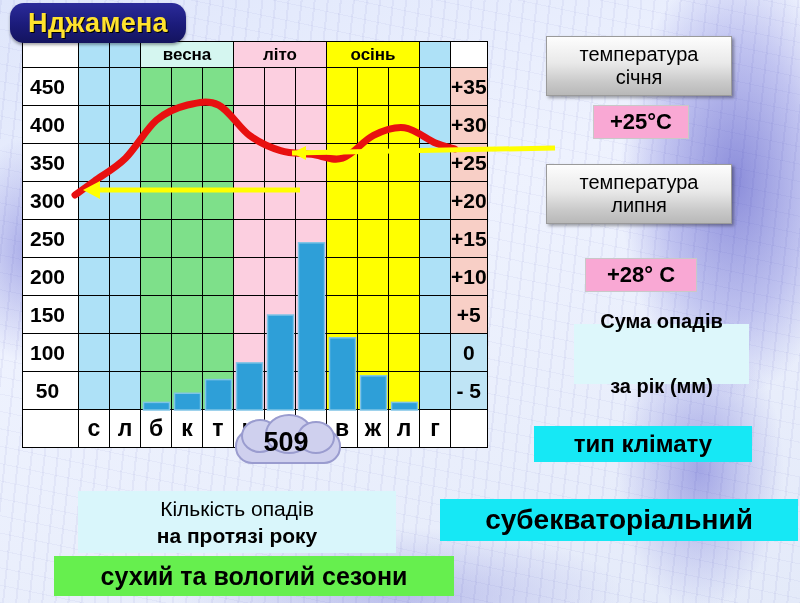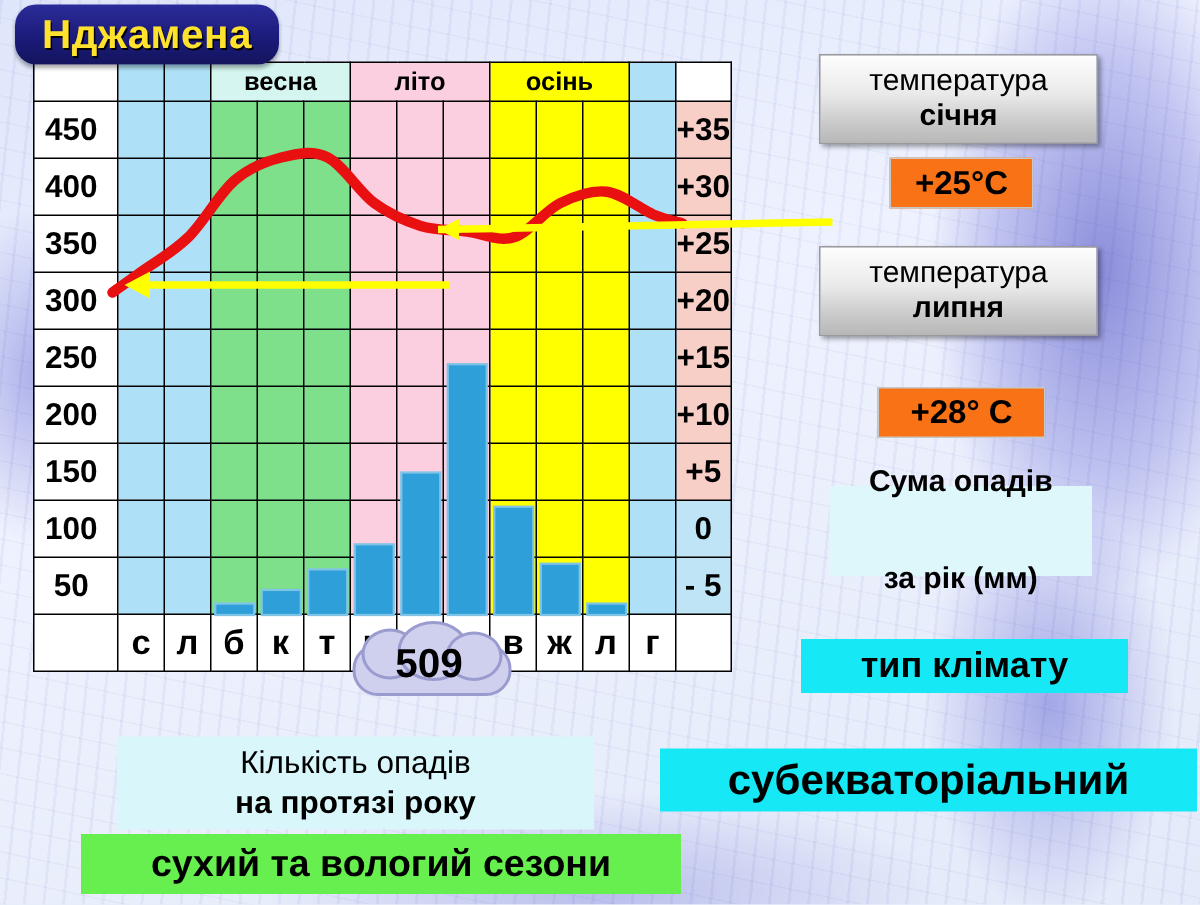--- a/index.html
+++ b/index.html
@@ -76,24 +76,24 @@
 
   
   .boxgrad{
     position:absolute;z-index:35;box-sizing:border-box;
     background:linear-gradient(180deg,#fdfdfd 0%,#e9e9e9 45%,#c9c9c9 78%,#b8b8b8 100%);
     border:1px solid #9a9a9a;
     box-shadow:2px 2px 3px rgba(0,0,0,.35);
     display:flex;flex-direction:column;align-items:center;justify-content:center;
     font-size:20px;color:#000;line-height:1.15;
   }
-  .boxgrad b{font-weight:bold;}
+  .boxgrad b{font-weight:normal;}
   .boxwhite{
     position:absolute;z-index:35;box-sizing:border-box;
-    background:#f97316;border:1px solid #c8c8c8;
+    background:#f9a8d4;border:1px solid #c8c8c8;
     display:flex;align-items:center;justify-content:center;
     font-size:22px;font-weight:bold;color:#000;
   }
   .boxpale{
     position:absolute;z-index:35;box-sizing:border-box;
     background:#ddf7fb;
     display:flex;flex-direction:column;align-items:center;justify-content:center;
     font-size:20px;font-weight:bold;color:#000;line-height:1.25;
   }
   .boxcyan{
@@ -111,21 +111,21 @@
   .boxpale2{
     position:absolute;z-index:35;box-sizing:border-box;
     background:#d9f6fb;
     display:flex;flex-direction:column;align-items:center;justify-content:center;
     color:#000;line-height:1.3;
   }
   #box-temp-jan{left:546px;top:36px;width:186px;height:60px;}
   #box-temp-jan-val{left:593px;top:105px;width:96px;height:34px;}
   #box-temp-jul{left:546px;top:164px;width:186px;height:60px;}
   #box-temp-jul-val{left:585px;top:258px;width:112px;height:34px;}
-  #box-precip-sum{left:553px;top:324px;width:175px;height:60px;gap:40px;}
+  #box-precip-sum{left:574px;top:324px;width:175px;height:60px;gap:40px;}
   #box-clim-type{left:534px;top:426px;width:218px;height:36px;font-size:24px;}
   #box-precip-year{left:78px;top:491px;width:318px;height:62px;font-size:21px;}
   #box-clim-val{left:440px;top:499px;width:358px;height:42px;font-size:28px;}
   #box-seasons{left:54px;top:556px;width:400px;height:40px;font-size:25px;}
 </style>
 </head>
 <body>
 
 <div id="backdrop"></div>
 

